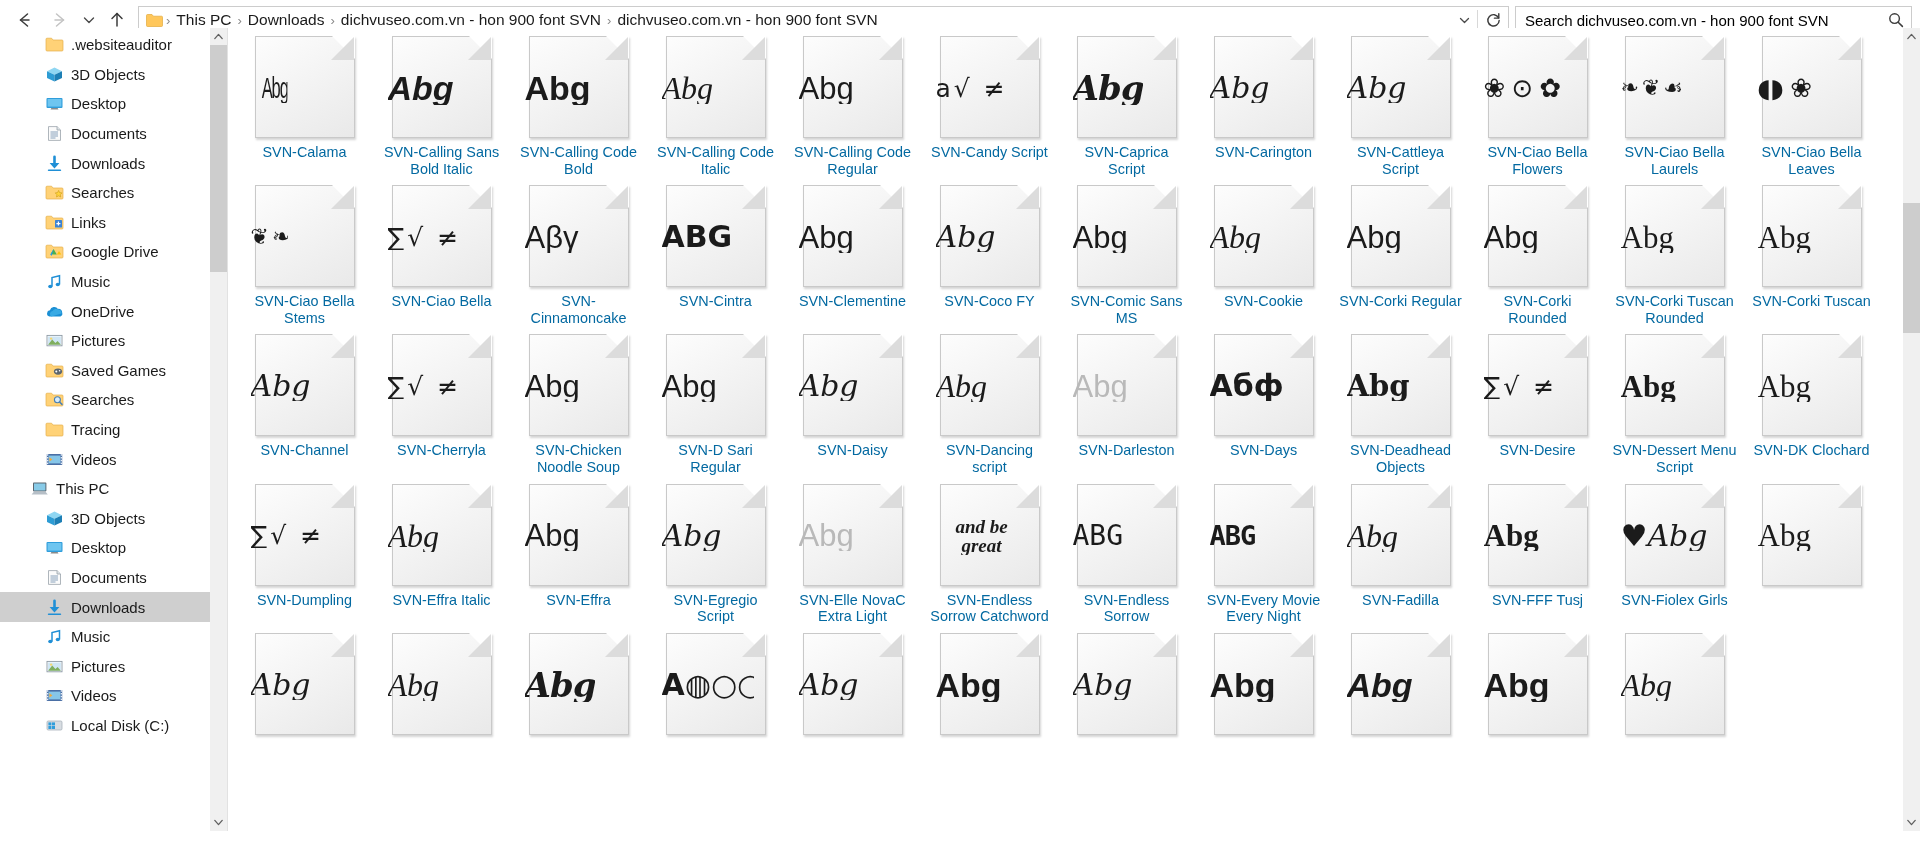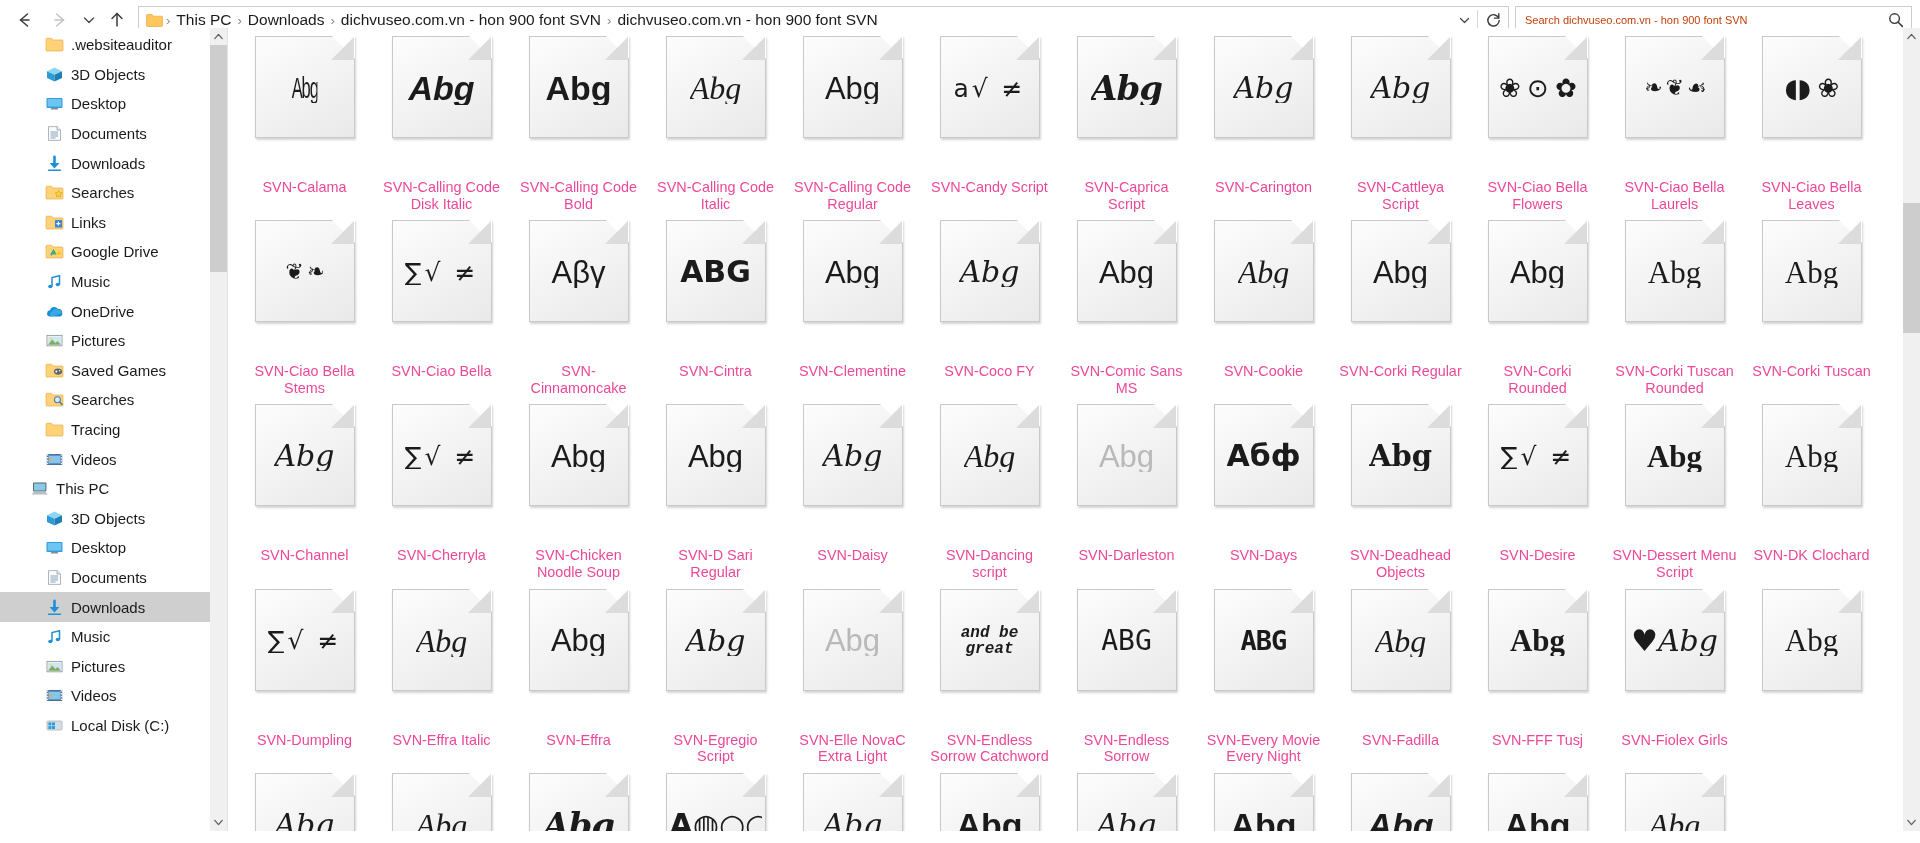--- a/index.html
+++ b/index.html
@@ -72,21 +72,21 @@
   .searchbox {
     flex: 1 1 auto;
     height: 28px;
     margin-left: 6px; margin-right: 8px;
     border: 1px solid #cccccc;
     background: #ffffff;
     display: flex; align-items: center;
     position: relative;
   }
   .searchbox .ph {
-    font-size: 11px; color: #c2410c;
+    font-size: 15px; color: #000000;
     padding-left: 9px; white-space: nowrap;
     overflow: hidden; text-overflow: ellipsis;
     flex: 1 1 auto;
   }
   .search-icon-wrap {
     width: 30px; height: 26px;
     display: flex; align-items: center; justify-content: center;
     color: #3c3c3c; flex: 0 0 auto;
   }
 
@@ -163,22 +163,22 @@
     flex-wrap: wrap;
   }
   .tile {
     width: 137px;
     padding-top: 8px;
     display: flex; flex-direction: column; align-items: center;
   }
   .thumb-wrap {
     width: 108px; height: 108px;
     position: relative;
-    display: flex; align-items: center; justify-content: center;
-    margin-bottom: 23px;
+    display: flex; align-items: center; 
+    margin-bottom: 0;
   }
   
   .page {
     position: absolute; left: 4px; top: 0;
     width: 100px; height: 102px;
     background: linear-gradient(150deg, #fdfdfd 0%, #f4f4f4 45%, #e9e9e9 100%);
     border: 1px solid #c9c9c9;
     box-shadow: 1px 2px 2px rgba(0,0,0,0.17);
   }
   .fold {
@@ -198,44 +198,43 @@
     z-index: 3;
     color: #1b1b1b;
     line-height: 1;
     text-align: center;
     max-width: 92px;
     overflow: hidden;
     margin-top: -4px;
   }
   .label {
     font-size: 14.4px;
-    color: #ec4899;
+    color: #0369a1;
     text-align: center;
     line-height: 16.6px;
     width: 124px;
     word-wrap: break-word;
-    margin-top: 12px;
   }
 
   
   .p-cond   { font-family: "Liberation Sans", sans-serif; font-size: 30px; letter-spacing: -2px; transform: scaleX(0.55); font-weight: 400; }
   .p-bolditalic { font-family: "Liberation Sans", sans-serif; font-size: 34px; font-weight: bold; font-style: italic; }
   .p-bold   { font-family: "Liberation Sans", sans-serif; font-size: 34px; font-weight: bold; }
   .p-italic { font-family: "Liberation Serif", serif; font-size: 32px; font-style: italic; }
   .p-reg    { font-family: "Liberation Sans", sans-serif; font-size: 31px; }
   .p-serif  { font-family: "Liberation Serif", serif; font-size: 31px; }
   .p-serifbold { font-family: "Liberation Serif", serif; font-size: 31px; font-weight: bold; }
   .p-sym    { font-family: "DejaVu Sans", sans-serif; font-size: 25px; letter-spacing: 3px; }
   .p-fat    { font-family: "DejaVu Serif", serif; font-size: 34px; font-weight: bold; font-style: italic; letter-spacing: -1px; }
   .p-scriptit { font-family: "DejaVu Serif", serif; font-size: 30px; font-style: italic; }
   .p-mono   { font-family: "DejaVu Sans Mono", monospace; font-size: 28px; }
   .p-monob  { font-family: "DejaVu Sans Mono", monospace; font-size: 27px; font-weight: bold; letter-spacing: -1px; }
   .p-wide   { font-family: "DejaVu Sans", sans-serif; font-size: 30px; font-weight: bold; letter-spacing: 0px; }
   .p-light  { font-family: "Liberation Sans", sans-serif; font-size: 31px; color: #b9b9b9; }
-  .p-tiny   { font-family: Liberation Mono, monospace; font-size: 16px; font-style: italic; font-weight: bold; }
+  .p-tiny   { font-family: Liberation Serif, serif; font-size: 19px; font-style: italic; font-weight: bold; }
   .p-orn    { font-family: "DejaVu Sans", sans-serif; font-size: 26px; letter-spacing: -1px; }
   .p-orn2   { font-family: "DejaVu Sans", sans-serif; font-size: 22px; letter-spacing: -2px; }
   .p-cyr    { font-family: "DejaVu Sans", sans-serif; font-size: 30px; font-weight: bold; }
   .p-greek  { font-family: "Liberation Sans", sans-serif; font-size: 31px; }
   .p-thin   { font-family: "Liberation Sans", sans-serif; font-size: 31px; font-weight: 300; }
   .p-deco   { font-family: "DejaVu Serif", serif; font-size: 29px; font-weight: bold; }
 
   .content-scroll {
     position: absolute; right: 0; top: 0;
     width: 17px; height: 803px;
@@ -628,21 +627,21 @@
           <div class="label">SVN-Calama</div>
         </div>
         <div class="tile">
           <div class="thumb-wrap">
             <div class="page">
               <div class="fold"></div>
               <div class="fold-tri"></div>
             </div>
             <div class="preview p-bolditalic">Abg</div>
           </div>
-          <div class="label">SVN-Calling Code Disk Italic</div>
+          <div class="label">SVN-Calling Sans Bold Italic</div>
         </div>
         <div class="tile">
           <div class="thumb-wrap">
             <div class="page">
               <div class="fold"></div>
               <div class="fold-tri"></div>
             </div>
             <div class="preview p-bold">Abg</div>
           </div>
           <div class="label">SVN-Calling Code Bold</div>

